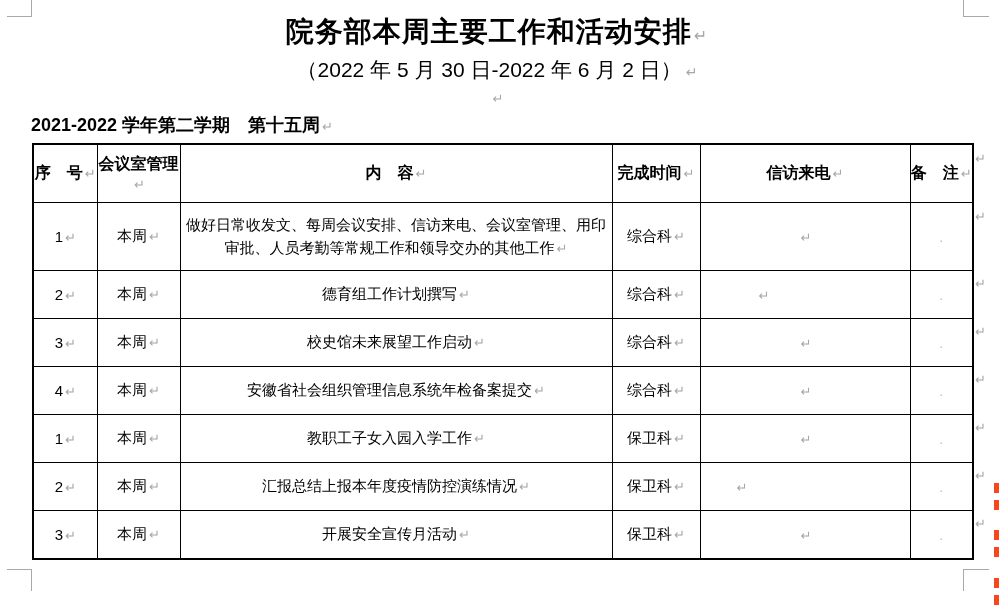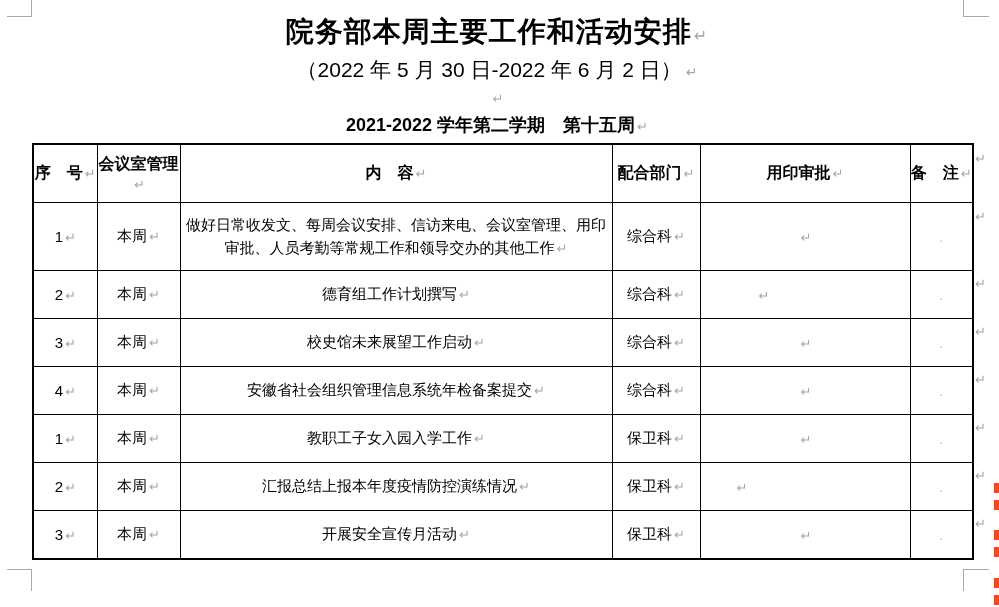--- a/index.html
+++ b/index.html
@@ -11,21 +11,21 @@
   .crop{position:absolute;border:0 solid #a9a9a9;}
   .crop.tl{left:7px;top:0;width:24px;height:16px;border-right-width:1px;border-bottom-width:1px;}
   .crop.tr{left:963px;top:0;width:25px;height:16px;border-left-width:1px;border-bottom-width:1px;}
   .crop.bl{left:7px;top:569px;width:24px;height:21px;border-right-width:1px;border-top-width:1px;}
   .crop.br{left:963px;top:569px;width:25px;height:21px;border-left-width:1px;border-top-width:1px;}
   
   .head{position:absolute;left:31px;top:12px;width:932px;text-align:center;}
   .title{font-size:28px;font-weight:bold;line-height:40px;letter-spacing:1px;}
   .subtitle{font-size:21px;line-height:27px;}
   .emptyline{line-height:24px;font-size:14px;}
-  .semester{font-size:18px;font-weight:bold;line-height:29px;text-align:center;}
+  .semester{font-size:18px;font-weight:bold;line-height:29px;text-align:left;}
   .pilcrow{color:#a6a6a6;font-weight:normal;font-size:13px;margin-left:2px;vertical-align:baseline;}
   .title .pilcrow{font-size:16px;}
   .subtitle .pilcrow{font-size:14px;margin-left:4px;}
   
   table.sched{
     position:absolute;left:32px;top:143px;width:940px;
     border-collapse:collapse;table-layout:fixed;
     font-size:15px;
   }
   table.sched col.c-no{width:64px;}
@@ -78,22 +78,22 @@
         <col class="c-content">
         <col class="c-dept">
         <col class="c-coop">
         <col class="c-note">
     </colgroup>
     <thead>
       <tr>
         <th><span>序　号</span><span class="pilcrow">↵</span></th>
         <th><span>会议室管理</span><span class="pilcrow">↵</span></th>
         <th><span>内　容</span><span class="pilcrow">↵</span></th>
-        <th><span>配合部门</span><span class="pilcrow">↵</span></th>
-        <th><span>用印审批</span><span class="pilcrow">↵</span></th>
+        <th><span>完成时间</span><span class="pilcrow">↵</span></th>
+        <th><span>信访来电</span><span class="pilcrow">↵</span></th>
         <th><span>备　注</span><span class="pilcrow">↵</span></th>
       </tr>
     </thead>
     <tbody>
       <tr class="tall">
         <td><span>1</span><span class="pilcrow">↵</span></td>
         <td><span>本周</span><span class="pilcrow">↵</span></td>
         <td class="content"><span>做好日常收发文、每周会议安排、信访来电、会议室管理、用印审批、人员考勤等常规工作和领导交办的其他工作</span><span class="pilcrow">↵</span></td>
         <td><span>综合科</span><span class="pilcrow">↵</span></td>
         <td class="coop"><span class="pilcrow">↵</span></td>

